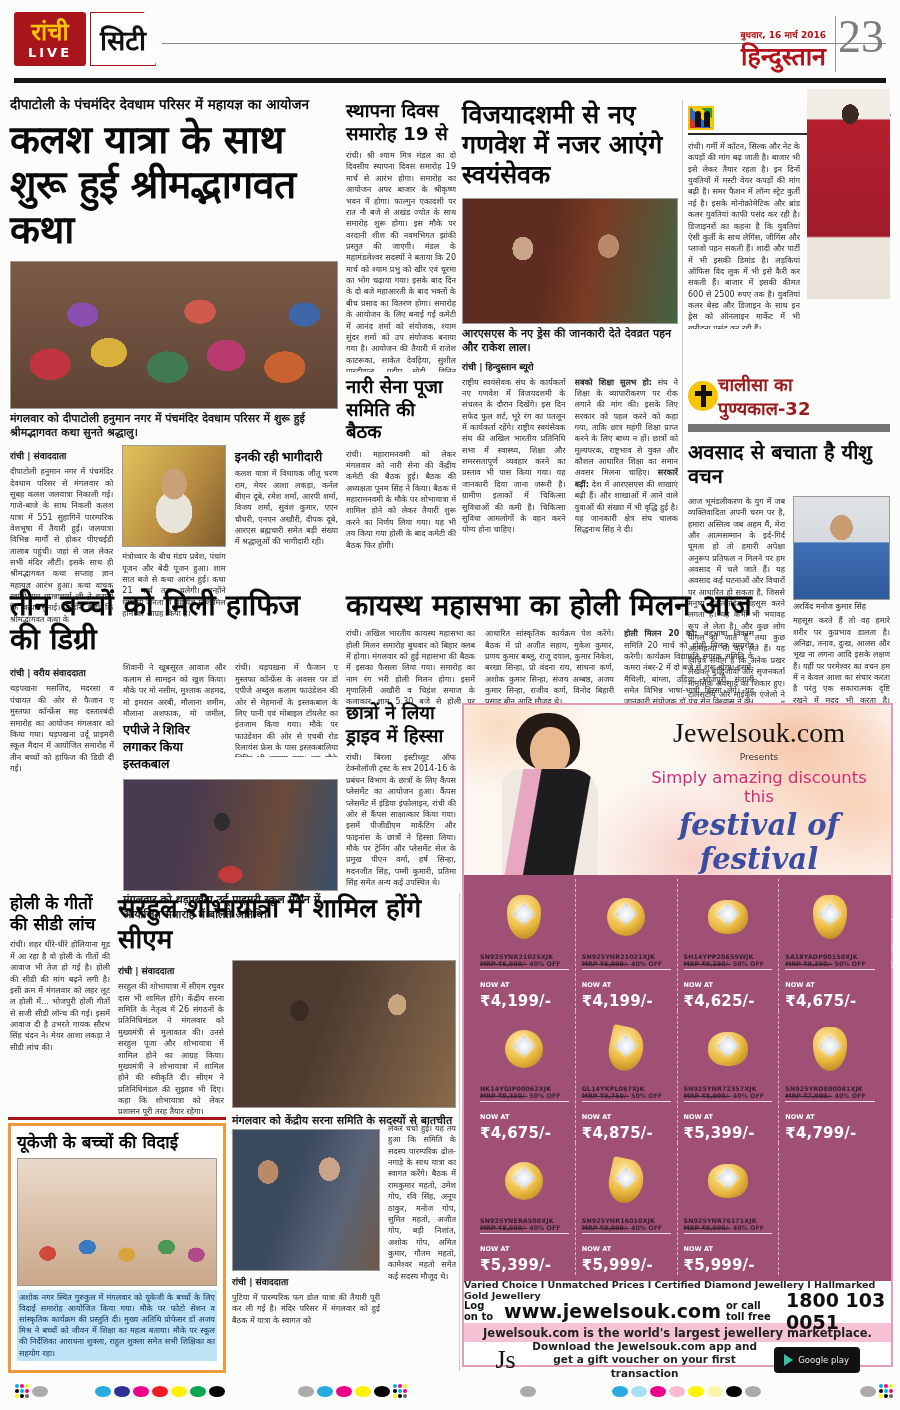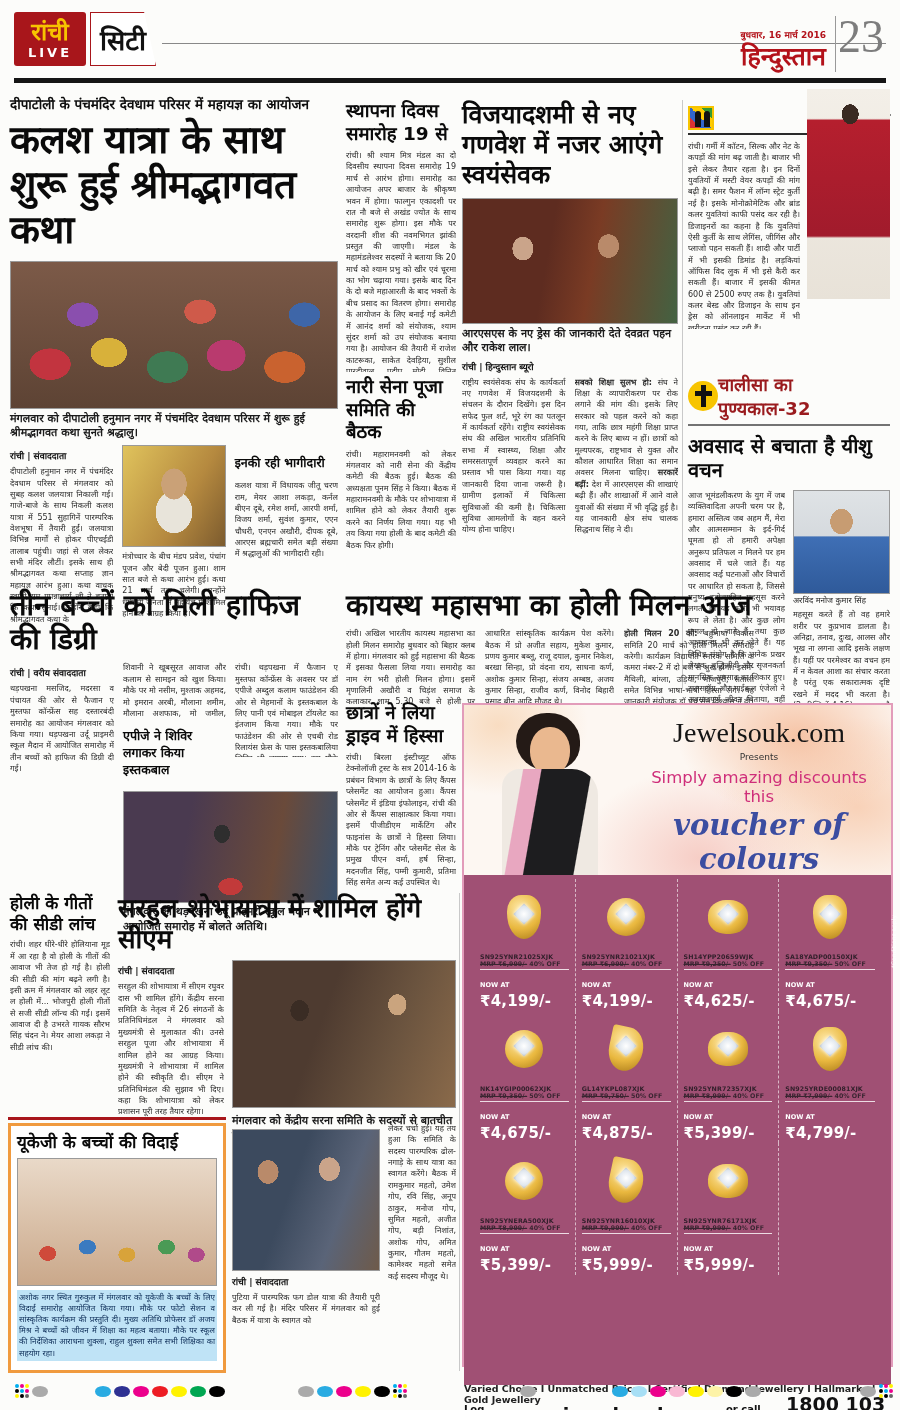--- a/index.html
+++ b/index.html
@@ -23,21 +23,21 @@
   .head-bar{position:absolute;left:14px;right:14px;top:78px;height:5px;background:#151515;}
   
   .kicker{font-weight:bold;font-size:13.5px;color:#0d0d0d;line-height:1.25;}
   .hl-xl{font-weight:bold;font-size:39px;line-height:1.16;color:#0a0a0a;letter-spacing:-.5px;}
   .hl-lg{font-weight:bold;font-size:29px;line-height:1.18;color:#0a0a0a;}
   .hl-md{font-weight:bold;font-size:25px;line-height:1.2;color:#0a0a0a;}
   .hl-sm{font-weight:bold;font-size:18.5px;line-height:1.22;color:#0a0a0a;}
   .byline{font-weight:bold;font-size:9px;color:#111;margin:4px 0;}
   .body-txt{font-size:8px;line-height:1.42;color:#2b2b2b;text-align:justify;overflow:hidden;}
   .caption{font-weight:bold;font-size:11px;color:#1c1c1c;line-height:1.3;}
-  .subhead{font-weight:bold;font-size:12.5px;color:#0a0a0a;margin:9px 0;}
+  .subhead{font-weight:bold;font-size:12.5px;color:#0a0a0a;margin:3px 0;font-family:Liberation Serif, serif;}
   .cols2{column-count:2;column-gap:9px;}
   .photo{border:1px solid #9a9a9a;position:relative;overflow:hidden;}
   .vrule{position:absolute;width:1px;background:#c9c9c9;}
   
   .ph-crowd{background:
      radial-gradient(34px 26px at 12% 70%,#c2343f 60%,transparent 61%),
      radial-gradient(30px 24px at 30% 62%,#d8b13a 60%,transparent 61%),
      radial-gradient(34px 26px at 48% 72%,#3f7a53 60%,transparent 61%),
      radial-gradient(32px 26px at 66% 64%,#b93a6e 60%,transparent 61%),
      radial-gradient(34px 26px at 84% 72%,#c9622f 60%,transparent 61%),
@@ -83,21 +83,21 @@
   
   .sec{position:absolute;}
   
   .tf-head{display:flex;align-items:flex-end;border-bottom:2px solid #2a2a2a;padding-bottom:3px;}
   .tf-icon{width:26px;height:24px;background:
       linear-gradient(45deg,#d33 25%,#36c 25% 50%,#fc0 50% 75%,#393 75%);position:relative;border:2px solid #f7c400;}
   .tf-icon:before{content:"";position:absolute;left:5px;top:3px;width:6px;height:16px;background:#111;border-radius:3px 3px 0 0;}
   .tf-icon:after{content:"";position:absolute;left:14px;top:3px;width:6px;height:16px;background:#111;border-radius:3px 3px 0 0;}
   .tf-label{margin-left:auto;font-weight:bold;font-size:17px;color:#0a0a0a;}
   
-  .chal{display:flex;align-items:center;border-bottom:2px solid #737373;padding-bottom:4px;}
+  .chal{display:flex;align-items:center;border-bottom:8px solid #737373;padding-bottom:4px;}
   .cross-badge{width:30px;height:30px;border-radius:50%;background:#f7c400;position:relative;flex:0 0 30px;}
   .cross-badge:before{content:"";position:absolute;left:13px;top:4px;width:5px;height:22px;background:#111;}
   .cross-badge:after{content:"";position:absolute;left:7px;top:10px;width:17px;height:5px;background:#111;}
   .chal-label{margin-left:auto;font-weight:bold;font-size:18px;color:#9a1b1e;}
   
   .ukg-rule{position:absolute;left:8px;top:1117px;width:218px;height:3px;background:#a8161b;}
   .ukg-box{position:absolute;left:8px;top:1123px;width:218px;height:250px;border:3px solid #f09a3e;padding:6px;background:#fff;}
   .ukg-cap{background:#bfe3f6;color:#0a2a55;font-size:8px;line-height:1.4;text-align:justify;padding:2px;margin-top:4px;}
   
   .ad{position:absolute;left:462px;top:703px;width:431px;height:664px;border:2px solid #e29cba;background:#fff;}
@@ -111,21 +111,21 @@
   .hero-face{position:absolute;left:58px;top:16px;width:40px;height:48px;background:#e8b astronom;}
   .hero-face{background:#eab88f;border-radius:48%;}
   .hero-dress{position:absolute;left:30px;top:58px;width:96px;height:106px;
       background:linear-gradient(100deg,#efe9e2 18%,#e8a7c0 19% 34%,#1d1d1f 35% 78%,#efe9e2 79%);border-radius:18px 26px 0 0;}
   .hero-txt{position:absolute;left:170px;top:12px;width:250px;text-align:center;}
   .ad-brand{font-family:"Liberation Serif","DejaVu Serif",serif;font-size:28px;color:#151515;}
   .ad-presents{font-size:9px;color:#333;margin:3px 0 6px;}
   .ad-tag1{font-size:16.5px;color:#cf2e7a;}
   .ad-tag2{font-family:"DejaVu Serif","Liberation Serif",serif;font-style:italic;font-weight:bold;
            font-size:29px;color:#3b4da1;margin-top:2px;}
-  .ad-panel{position:relative;height:510px;background:#a05074;padding:4px 10px 18px;
+  .ad-panel{position:relative;height:406px;background:#a05074;padding:4px 10px 18px;
             display:grid;grid-template-columns:repeat(4,1fr);grid-auto-rows:132px;}
   .product{padding:2px 6px 0;display:flex;flex-direction:column;border-right:1px dashed #ffffff99;}
   .product:nth-child(4n){border-right:none;}
   .jewel{height:72px;position:relative;}
   .jewel:before{content:"";position:absolute;left:50%;top:50%;transform:translate(-50%,-50%);
       width:34px;height:44px;background:radial-gradient(circle at 38% 30%,#ffe9a8,#e9b83f 55%,#a87818);
       border-radius:50% 50% 60% 60%/45% 45% 70% 70%;}
   .jewel:after{content:"";position:absolute;left:50%;top:46%;transform:translate(-50%,-50%) rotate(45deg);
       width:15px;height:15px;background:radial-gradient(circle,#ffffff,#dfe6ee 70%,#b9c4d2);box-shadow:0 0 4px #fff;}
   .jewel.v1:before{border-radius:50%;width:38px;height:38px;}
@@ -330,21 +330,21 @@
     <div class="ad-hero">
       <div class="hero-woman">
         <div class="hero-hair"></div>
         <div class="hero-face"></div>
         <div class="hero-dress"></div>
       </div>
       <div class="hero-txt">
         <div class="ad-brand">Jewelsouk.com</div>
         <div class="ad-presents">Presents</div>
         <div class="ad-tag1">Simply amazing discounts this</div>
-        <div class="ad-tag2">voucher of colours</div>
+        <div class="ad-tag2">festival of festival</div>
       </div>
     </div>
     <div class="ad-panel">
         <div class="product">
           <div class="jewel v0"></div>
           <div class="pcode">SN925YNR21025XJK</div>
           <div class="pmrp"><span class="mrp">MRP ₹6,999/-</span> <span class="off">40% OFF</span></div>
           <div class="pnow"><span class="nowat">NOW AT</span> <span class="price">₹4,199/-</span></div>
         </div>
         <div class="product">

